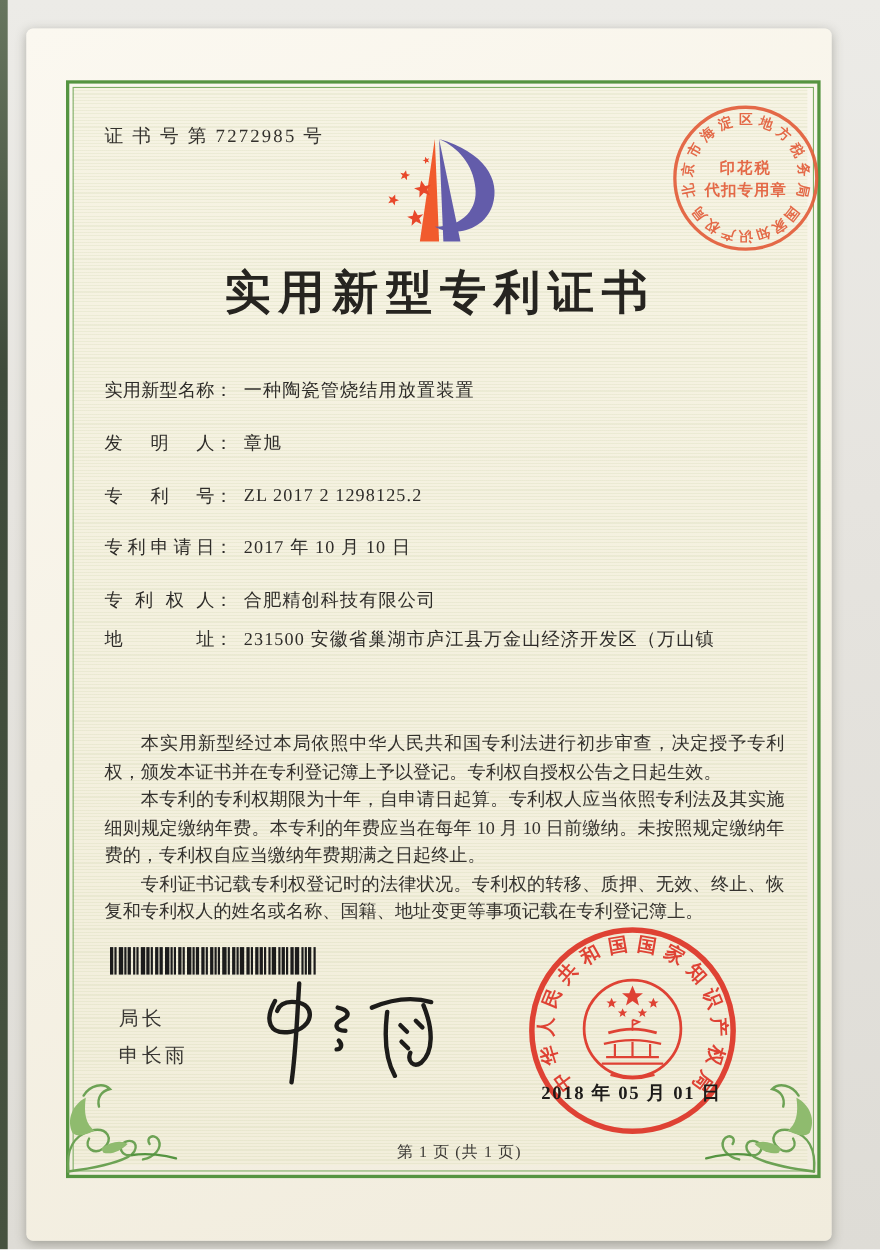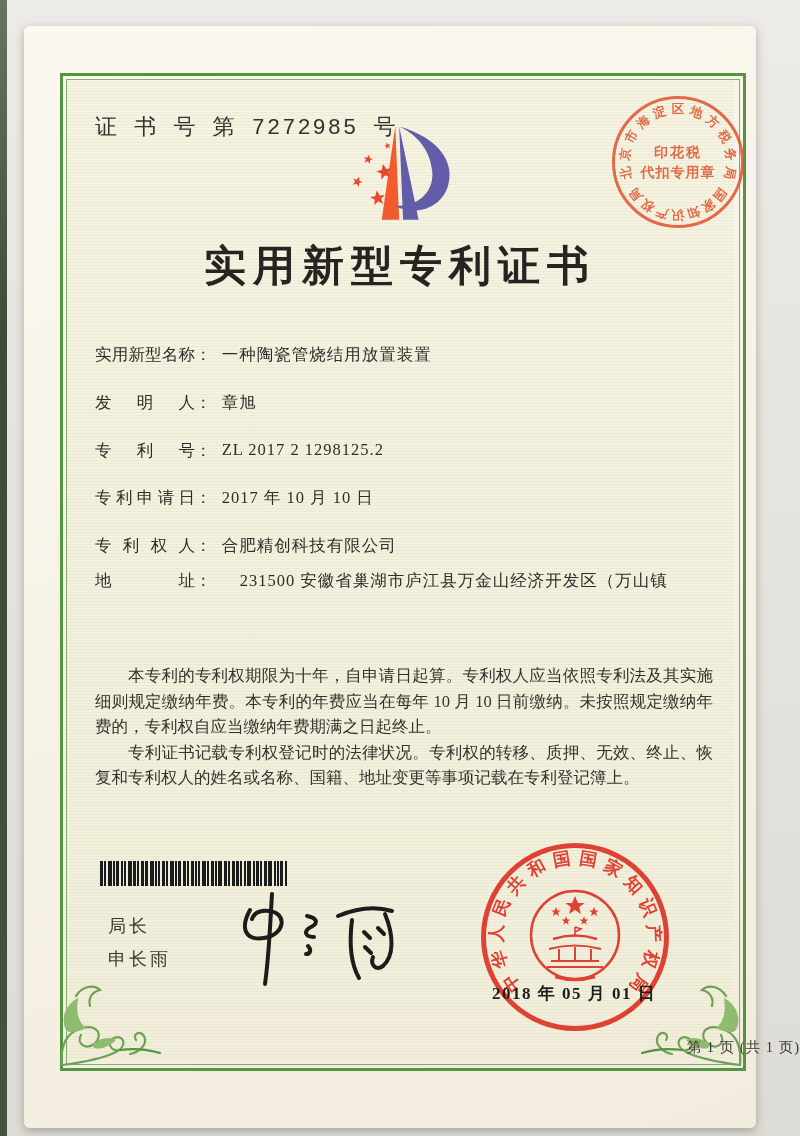--- a/index.html
+++ b/index.html
@@ -18,49 +18,49 @@
   .frame-bg {
     position:absolute; left:66px; top:79px; width:668px; height:980px;
     background:
       repeating-linear-gradient(180deg, rgba(150,170,100,0.10) 0 1px, rgba(0,0,0,0) 1px 3px),
       linear-gradient(#f6f3e3,#f2eedb);
   }
   .frame { position:absolute; left:60px; top:73px; width:680px; height:992px;
     border:3px solid #559441; }
   .frame::after { content:""; position:absolute; inset:3px; border:1px solid #7fae66; }
   .abs { position:absolute; }
-  .cert-no { left:95px; top:112px; font-size:22px; letter-spacing:2px; color:#33312d;font-family:Liberation Mono, monospace; }
+  .cert-no { left:95px; top:112px; font-size:17px; letter-spacing:2px; color:#33312d; }
   .title { left:0; right:0; top:238px; text-align:center; font-size:42px;
     font-weight:600; letter-spacing:7px; color:#262420; }
   .frow { left:95px; font-size:16.5px; color:#2e2c29; white-space:nowrap; }
   .flabel { display:inline-block; width:100px; text-align:justify; text-align-last:justify; vertical-align:top; }
   .fcolon { display:inline-block; vertical-align:top; }
   .fvalue { display:inline-block; margin-left:6px; vertical-align:top; letter-spacing:1px; }
-  .fvalue .vline { display:block; white-space:nowrap;margin-left:18px; }
+  .fvalue .vline { display:block; white-space:nowrap; }
   .grant-right { position:absolute; left:355px; top:0; white-space:nowrap; }
   .body-text { left:95px; top:663px; width:618px; font-size:16.5px; line-height:25.5px;
     text-align:justify; color:#34322e; }
   .body-text p { margin:0; text-indent:2em; }
   .barcode { left:100px; top:861px; height:25px; display:flex; align-items:stretch; }
   .barcode .b { background:#1b1b1b; }
   .sig-title { left:108px; top:914px; font-size:18px; letter-spacing:3px;
     font-family:Liberation Serif, serif; color:#3a3834; }
   .sig-name { left:108px; top:947px; font-size:18px; letter-spacing:3px;
     font-family:Liberation Mono, monospace; color:#3a3834; }
   .seal { left:481px; top:843px; width:188px; height:188px; opacity:0.93; }
   .seal-border { position:absolute; inset:0; border-radius:50%; border:5px solid #de3528; }
   .seal svg { position:absolute; left:0; top:0; }
   .seal-date { left:492px; top:982px; font-size:17px; letter-spacing:1.5px;
     font-weight:bold; color:#1e1c1a; z-index:5; }
   .stamp { left:612px; top:96px; width:132px; height:132px; opacity:0.88; }
   .stamp-border { position:absolute; inset:0; border-radius:50%; border:3px solid #e25733; }
   .stamp-center { position:absolute; left:0; width:132px; text-align:center; color:#e25733; }
   .stamp-line1 { top:48px; font-size:14px; letter-spacing:2px; font-weight:bold; }
   .stamp-line2 { top:68px; font-size:14px; letter-spacing:1px; font-weight:bold; }
-  .footer-page { left:0; right:0; top:1038px; text-align:right; font-size:14.5px; color:#3a3834; letter-spacing:1px;padding-left:35px; }
+  .footer-page { left:0; right:0; top:1038px; text-align:center; font-size:14.5px; color:#3a3834; letter-spacing:1px;padding-left:35px; }
   .logo { left:337px; top:120px; width:136px; height:108px; }
   .signature { left:212px; top:886px; width:210px; height:104px; }
   .corner { width:130px; height:100px; }
   .corner-left { left:46px; top:974px; }
   .corner-right { left:626px; top:974px; transform:scaleX(-1); }
 </style>
 </head>
 <body>
 
 <div class="page">
@@ -159,20 +159,21 @@
   <div class="abs frow" style="top:535px">
     <span class="flabel">专利权人</span><span class="fcolon">：</span>
     <span class="fvalue">合肥精创科技有限公司</span>
   </div>
   <div class="abs frow" style="top:570px">
     <span class="flabel">地址</span><span class="fcolon">：</span>
     <span class="fvalue"><span class="vline">231500 安徽省巢湖市庐江县万金山经济开发区（万山镇</span></span>
   </div>
 
   <div class="abs body-text">
+    <p>本实用新型经过本局依照中华人民共和国专利法进行初步审查，决定授予专利权，颁发本证书并在专利登记簿上予以登记。专利权自授权公告之日起生效。</p>
     <p>本专利的专利权期限为十年，自申请日起算。专利权人应当依照专利法及其实施细则规定缴纳年费。本专利的年费应当在每年 10 月 10 日前缴纳。未按照规定缴纳年费的，专利权自应当缴纳年费期满之日起终止。</p>
     <p>专利证书记载专利权登记时的法律状况。专利权的转移、质押、无效、终止、恢复和专利权人的姓名或名称、国籍、地址变更等事项记载在专利登记簿上。</p>
   </div>
 
   <div class="abs barcode" id="barcode">
       <div class="b" style="width: 3px; margin-right: 1px;"></div>
       <div class="b" style="width: 2px; margin-right: 2px;"></div>
       <div class="b" style="width: 4px; margin-right: 1px;"></div>
       <div class="b" style="width: 2px; margin-right: 1px;"></div>
       <div class="b" style="width: 3px; margin-right: 2px;"></div>

